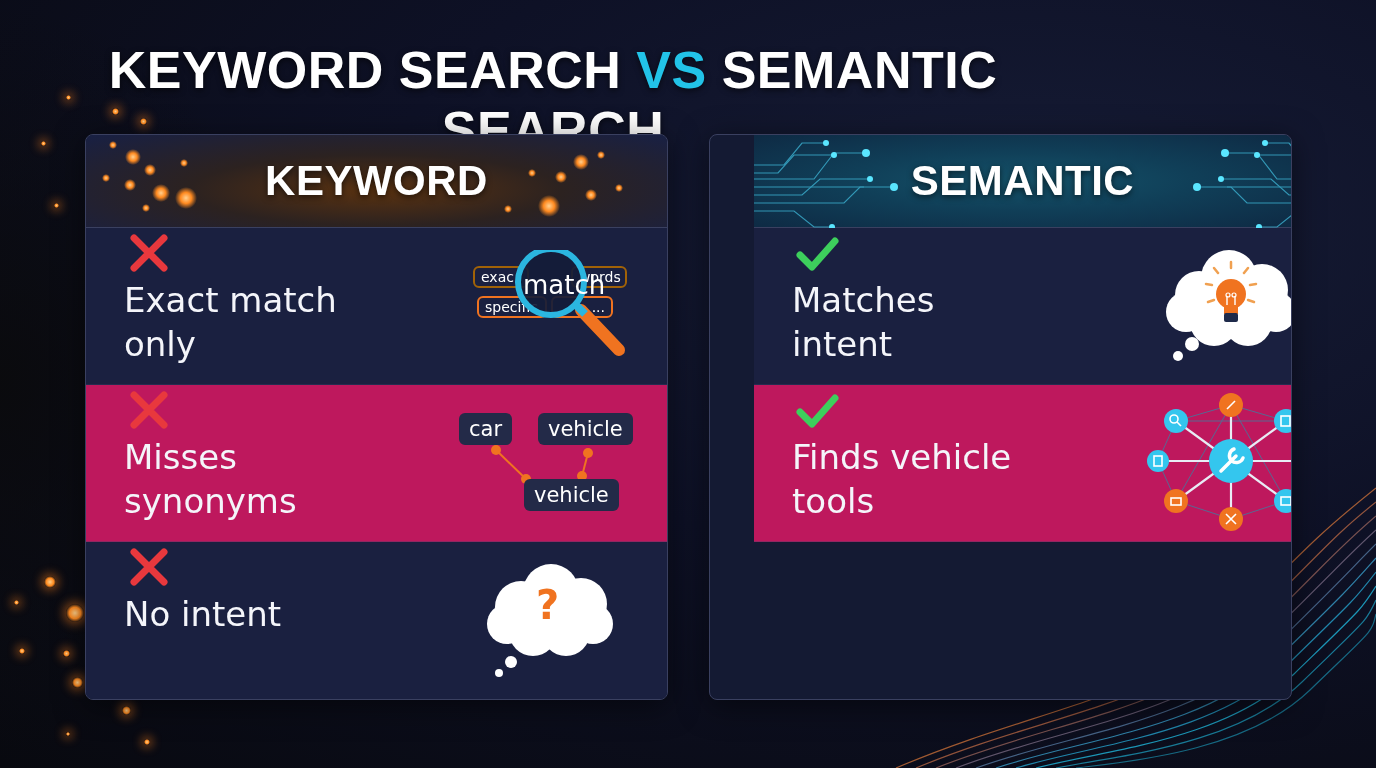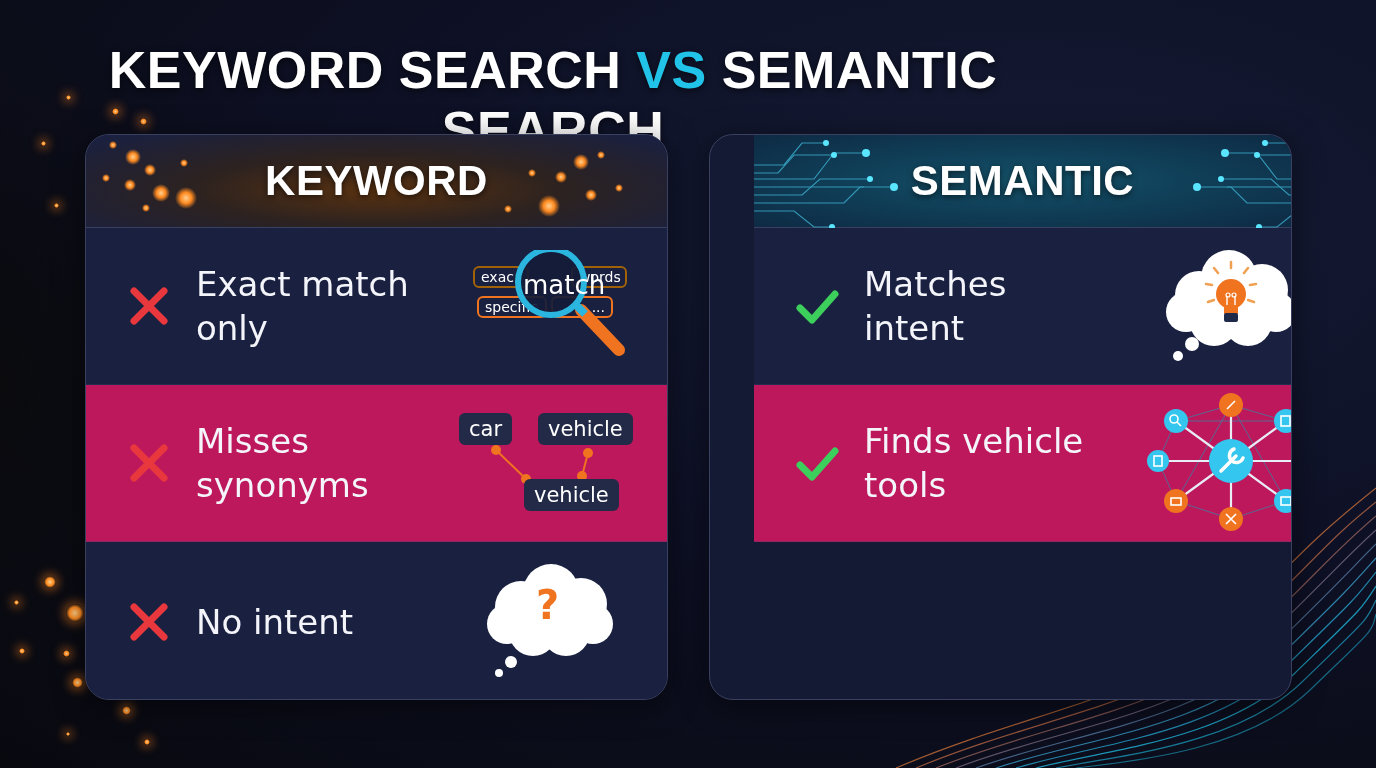--- a/index.html
+++ b/index.html
@@ -23,21 +23,21 @@
   .main-title {
     position: absolute; top: 40px; left: 0; width: 1106px; text-align: center;
     font-family: "Liberation Sans", sans-serif; font-weight: 700; font-size: 52px;
     letter-spacing: 0.5px; color: #ffffff;
     text-shadow: 0 2px 6px rgba(0,0,0,0.6);
   }
   .main-title .vs { color: #22c3e8; }
 
   .panel {
     position: absolute; top: 134px; width: 583px; height: 566px;
-    border-radius: 24px; border: 1.5px solid #3a4060;
+    border-radius: 8px; border: 1.5px solid #3a4060;
     background: #141a33; overflow: hidden;
     box-shadow: 0 6px 30px rgba(0,0,0,0.5);
   }
   .panel.left { left: 85px; }
   .panel.right { left: 709px; padding-left: 44px; }
   .panel-header {
     position: relative; height: 93px; border-bottom: 1.5px solid #3a4060;
     display: flex; align-items: center; justify-content: center;
   }
   .left .panel-header {
@@ -47,22 +47,22 @@
     background: radial-gradient(ellipse at 50% 50%, #15536a 0%, #103f58 45%, #0e2a44 100%);
   }
   .panel-title {
     font-family: "Liberation Sans", sans-serif; font-weight: 700; font-size: 42px;
     color: #fff; letter-spacing: 0.5px; position: relative; z-index: 2;
     text-shadow: 0 2px 6px rgba(0,0,0,0.6);
   }
   .hdr-deco { position: absolute; top: 0; height: 93px; z-index: 1; }
 
   .row {
-    position: relative; height: 157px; display: flex; align-items: center;
-    padding-left: 38px; border-bottom: 1px solid rgba(60,70,110,0.35);
+    position: relative; height: 157px; display: flex; 
+    padding-left: 38px; border-bottom: 1px solid rgba(60,70,110,0.35); flex-direction: column;
   }
   .row:nth-child(2) { background: #1a2040; }
   .row:nth-child(3) { background: #be185d; }
   .row:nth-child(4) { background: #1a2040; border-bottom: none; height: 159px; }
   .mark { width: 50px; height: 50px; flex: none; margin-right: 22px; }
   .row-text {
     font-family: "DejaVu Sans", sans-serif; font-size: 34px; line-height: 44px;
     color: #f4f5fa; white-space: pre-line; width: 270px;
   }
   .illus { position: absolute; }

